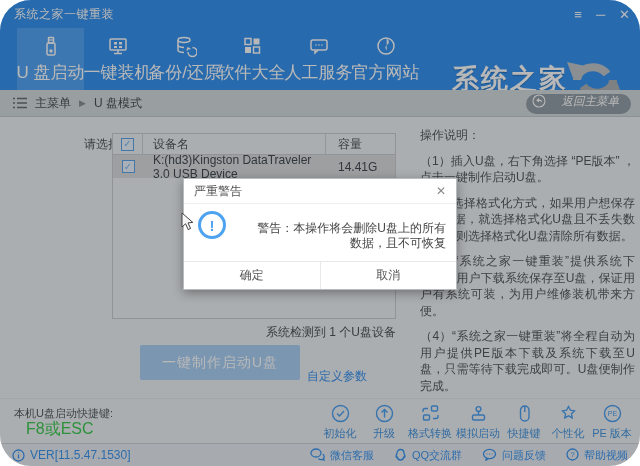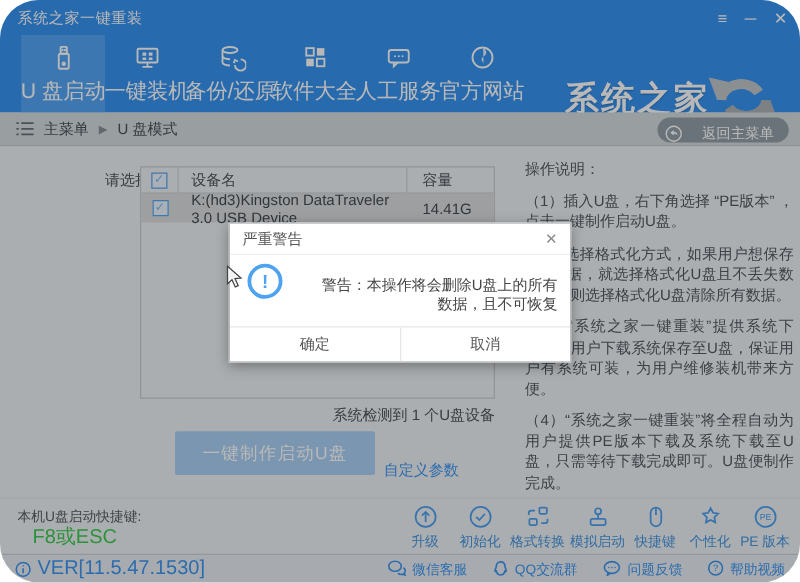--- a/index.html
+++ b/index.html
@@ -23,21 +23,21 @@
   .logo-block { position:absolute; left:452px; top:33px; color:#fff; }
   .logo-text { font-size:27px; font-weight:bold; letter-spacing:2px; text-shadow:0 1px 1px rgba(0,0,0,0.25); }
   .logo-tag { font-size:10px; margin-top:2px; letter-spacing:1px; color:rgba(255,255,255,0.9); }
   .logo-swoosh { position:absolute; left:563px; top:30px; }
 
   
   .breadcrumb { position:absolute; left:0; top:90px; width:640px; height:27px; background:#d5dbe0; border-bottom:1px solid #c3c9ce; display:flex; align-items:center; }
   .bc-menu-icon { margin-left:13px; }
   .breadcrumb .bc-txt { font-size:12px; color:#4b5257; margin-left:8px; }
   .bc-sep { color:#8a9096; font-size:9px; margin-left:8px; }
-  .back-btn { position:absolute; right:9px; top:4px; height:20px; padding:0 12px 0 6px; border-radius:10px; background:#95a0a9; color:#fff; font-size:11.5px; display:flex; align-items:flex-end; gap:16px; }
+  .back-btn { position:absolute; right:9px; top:4px; height:20px; padding:0 12px 0 6px; border-radius:10px; background:#95a0a9; color:#fff; font-size:11.5px; display:flex; align-items:flex-start; gap:16px;font-style:italic; }
 
   
   .content { position:absolute; left:0; top:117px; width:640px; height:281px; background:#eef1f4; }
   .select-label { position:absolute; left:84px; top:19px; font-size:12px; color:#4e565c; }
   .devbox { position:absolute; left:112px; top:16px; width:284px; height:186px; border:1px solid #c9ced2; background:#eef1f4; }
   .thead { height:21px; display:flex; align-items:center; border-bottom:1px solid #c9ced2; font-size:12px; color:#4e565c; }
   .trow { height:23px; display:flex; align-items:center; background:#dadde0; font-size:12px; color:#454c52; }
   .col-chk { width:30px; display:flex; align-items:center; justify-content:center; align-self:stretch; }
   .thead .col-chk, .thead .col-dev { border-right:1px solid #cdd2d6; align-self:stretch; display:flex; align-items:center; }
   .col-dev { width:183px; padding-left:10px; }
@@ -54,21 +54,21 @@
   .toolbar { position:absolute; left:0; top:398px; width:640px; height:45px; background:#eef1f4; border-top:1px solid #e2e6e9; }
   .hotkey-label { position:absolute; left:14px; top:7px; font-size:11px; color:#555c62; }
   .hotkey-value { position:absolute; left:26px; top:20px; font-size:16px; color:#3ecb52; }
   .tools { position:absolute; right:6px; top:4px; display:flex; }
   .tool { min-width:44px; padding:0 2px; display:flex; flex-direction:column; align-items:center; }
   .tool svg { width:21px; height:21px; stroke:#4da1f2; fill:none; stroke-width:1.4; }
   .tool .lbl { font-size:11px; color:#4596e0; margin-top:2px; white-space:nowrap; }
 
   
   .statusbar { position:absolute; left:0; top:443px; width:640px; height:23px; background:#e8eef4; border-top:1px solid #ccd3d9; display:flex; align-items:center; }
-  .ver { display:flex; align-items:center; gap:5px; margin-left:12px; font-size:16px; color:#3e96f0; }
+  .ver { display:flex; align-items:center; gap:5px; margin-left:12px; font-size:12px; color:#3e96f0; }
   .status-links { position:absolute; right:12px; display:flex; gap:20px; }
   .status-link { display:flex; align-items:flex-start; gap:5px; font-size:11px; color:#3e96f0; }
   .status-link svg, .ver svg { stroke:#3e96f0; fill:none; stroke-width:1.3; }
 
   
   .dim-overlay { position:absolute; inset:0; background:rgba(0,0,0,0.28); z-index:50; }
   .dialog { position:absolute; left:183px; top:178px; width:274px; height:112px; background:#fff; border:1px solid #b9bcbf; box-shadow:0 3px 10px rgba(0,0,0,0.35); z-index:60; }
   .dlg-title { height:25px; display:flex; align-items:center; justify-content:space-between; padding:0 10px; font-size:12px; color:#555; border-bottom:1px solid #efefef; }
   .dlg-close { color:#8a8a8a; font-size:12px; }
   .dlg-body { position:relative; height:57px; }
@@ -220,30 +220,30 @@
     </div>
   </div>
 
   <div class="toolbar">
     <div class="hotkey-label">本机U盘启动快捷键:</div>
     <div class="hotkey-value">F8或ESC</div>
     <div class="tools">
       <div class="tool">
         <svg viewBox="0 0 21 21">
             <circle cx="10.5" cy="10.5" r="8"></circle>
+            <path d="M7 10.5l2.5 2.5 4.5-5"></path>
+          </svg>
+        <span class="lbl">初始化</span>
+      </div>
+      <div class="tool">
+        <svg viewBox="0 0 21 21">
+            <circle cx="10.5" cy="10.5" r="8"></circle>
             <path d="M10.5 14.5v-7M7.5 9.5l3-3 3 3"></path>
           </svg>
         <span class="lbl">升级</span>
-      </div>
-      <div class="tool">
-        <svg viewBox="0 0 21 21">
-            <circle cx="10.5" cy="10.5" r="8"></circle>
-            <path d="M7 10.5l2.5 2.5 4.5-5"></path>
-          </svg>
-        <span class="lbl">初始化</span>
       </div>
       <div class="tool">
         <svg viewBox="0 0 21 21">
             <rect x="11.5" y="3" width="6" height="5" rx="1"></rect>
             <rect x="3.5" y="12" width="6" height="5" rx="1"></rect>
             <path d="M8 5.5H5a2 2 0 0 0-2 2V9"></path>
             <path d="M13 15.5h3a2 2 0 0 0 2-2V12"></path>
           </svg>
         <span class="lbl">格式转换</span>
       </div>

